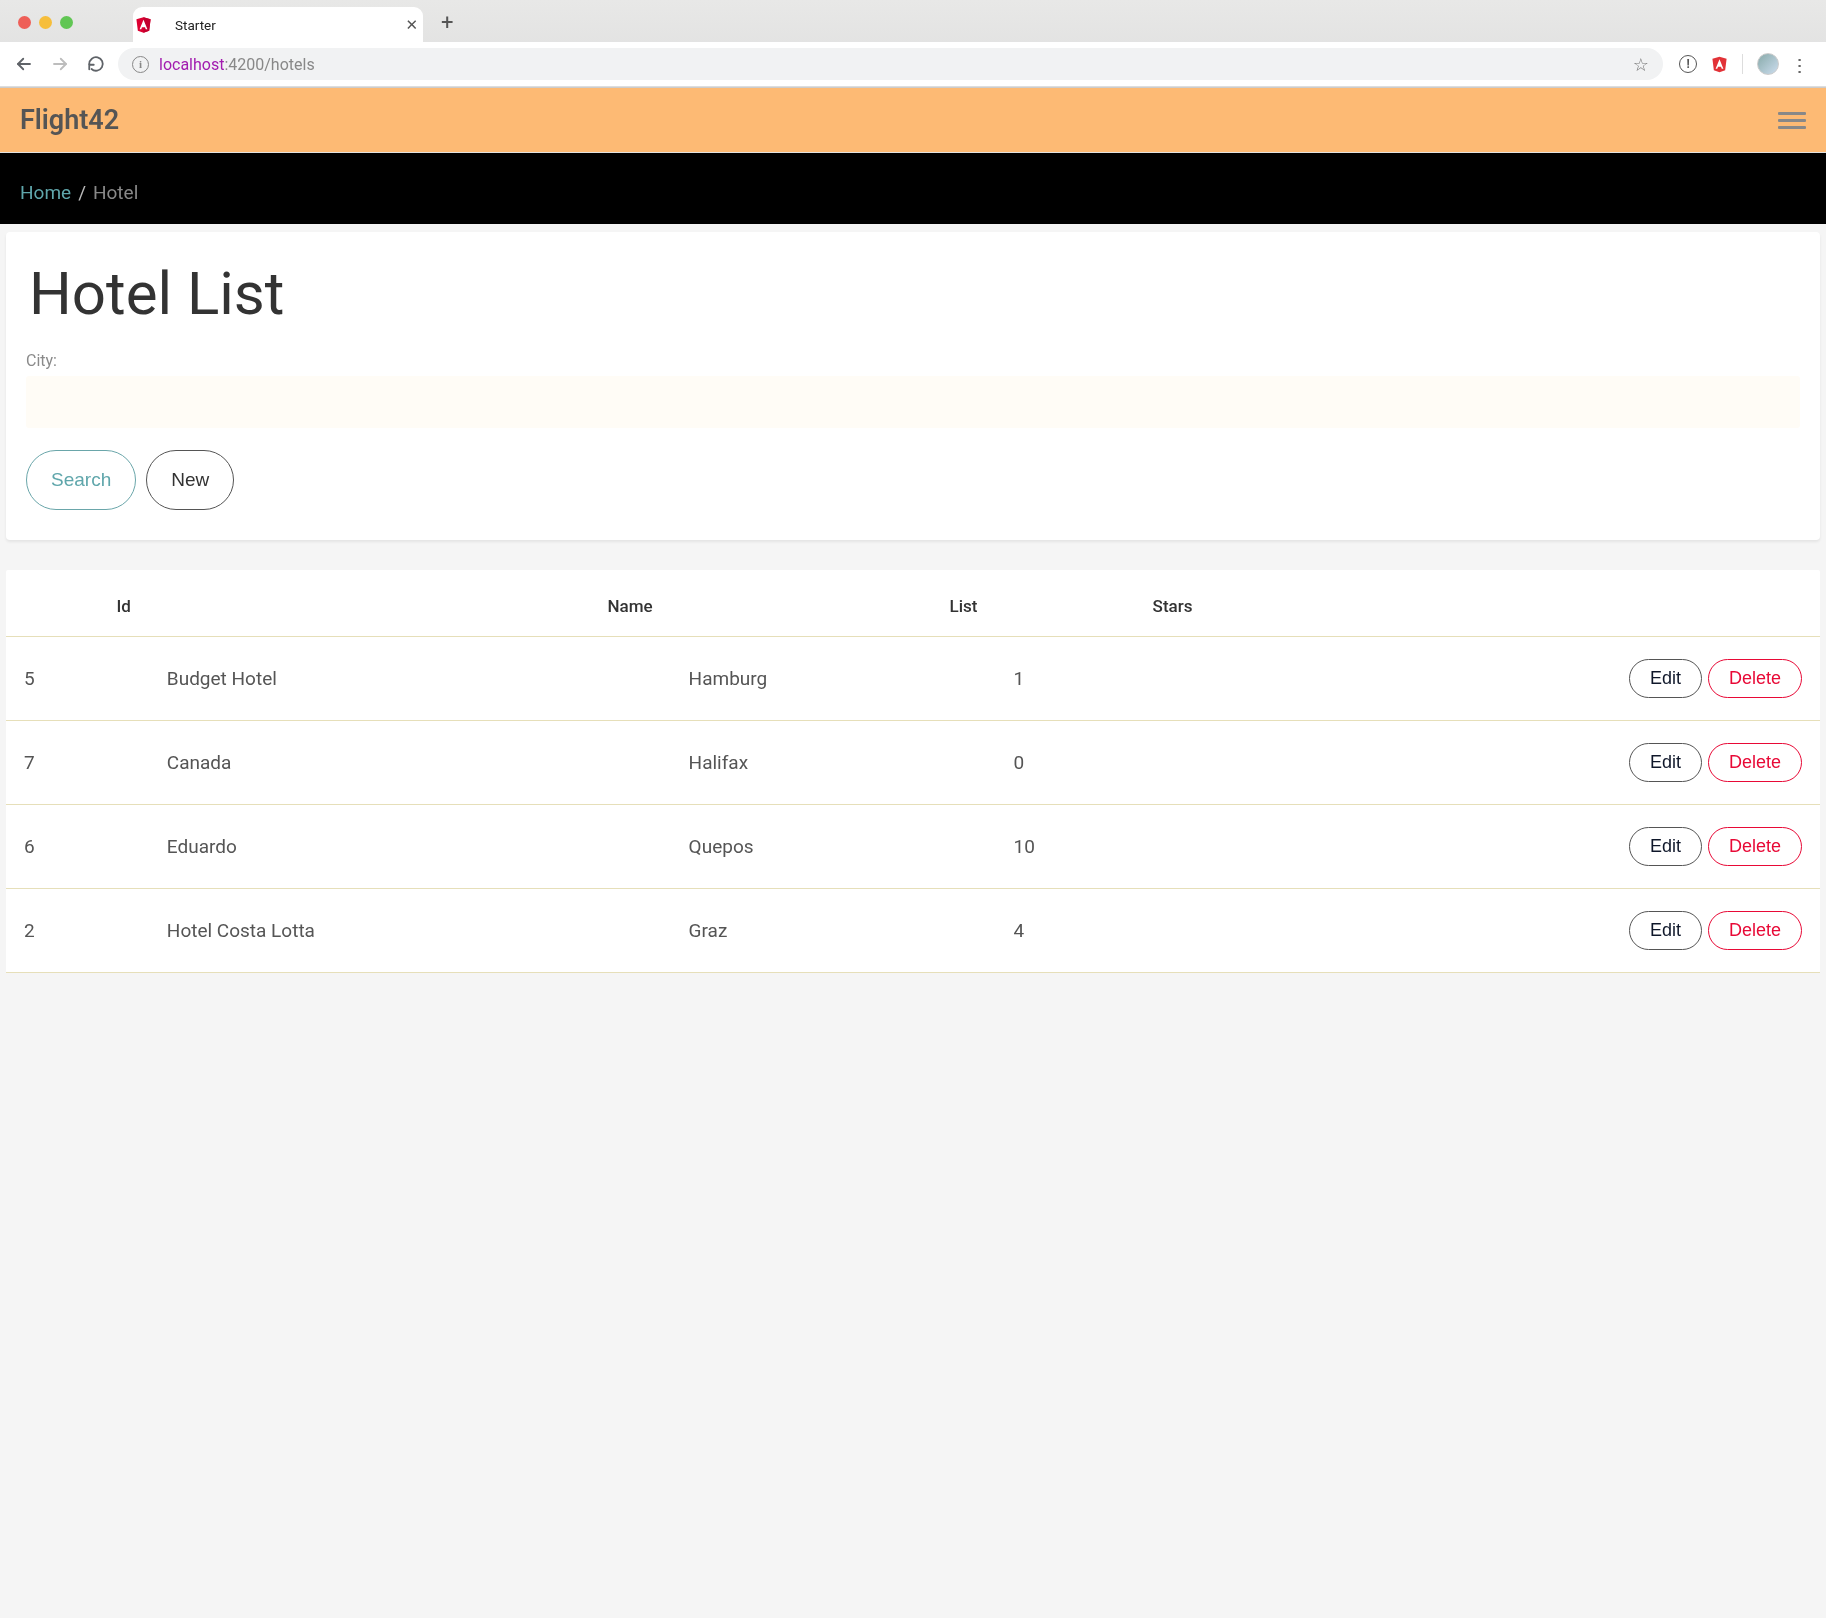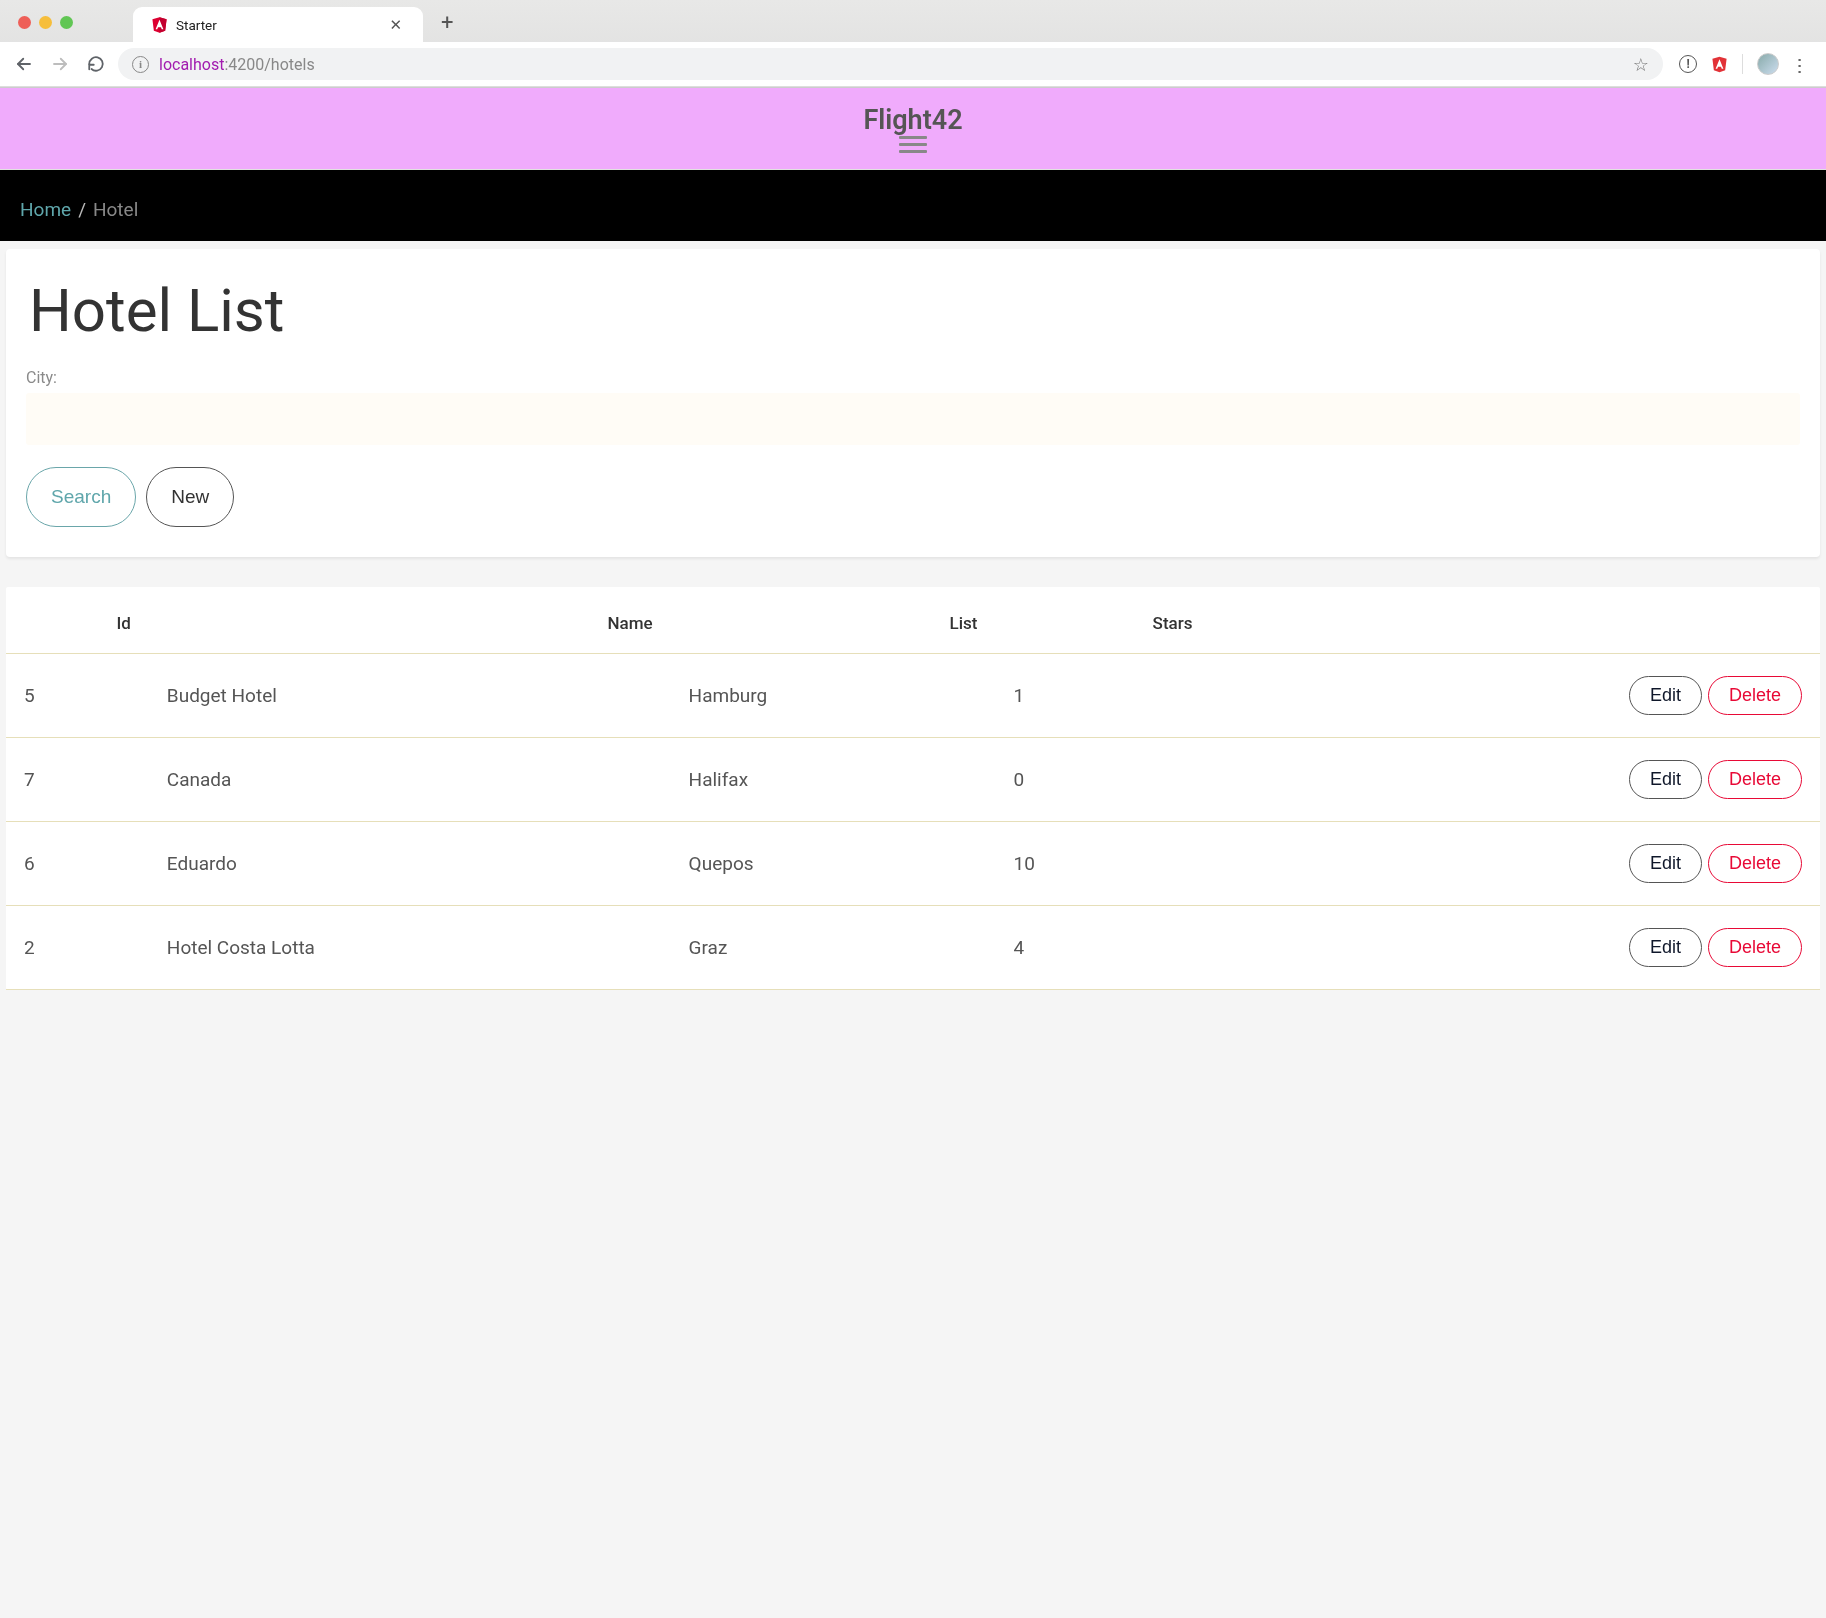--- a/index.html
+++ b/index.html
@@ -31,23 +31,24 @@
     .tl.red { background: #ee5f58; }
     .tl.yellow { background: #f6be3b; }
     .tl.green { background: #61c654; }
     .tab {
       display: flex;
       align-items: center;
       background: #fff;
       border-top-left-radius: 9px;
       border-top-right-radius: 9px;
       height: 35px;
-      padding: 0 18px;
+      padding: 0 2px;
       width: 290px;
       position: relative;
+      gap: 15px;
     }
     .tab .favicon {
       width: 17px; height: 18px;
       position: relative;
       margin-right: 8px;
     }
     .tab .favicon svg { display:block; }
     .tab .tab-title {
       font-size: 13.5px;
       color: #222;
@@ -132,27 +133,26 @@
     .avatar {
       width:22px; height:22px;
       border-radius:50%;
       background: linear-gradient(135deg,#8aa,#cde);
       border:1px solid #ccc;
     }
     .divider { width:1px; height:20px; background:#ddd; }
     .kebab { font-size:18px; color:#666; letter-spacing: -3px; transform: rotate(90deg); }
     
     .app-navbar {
-      background: #f0abfc;
+      background: #fdba74;
       border-bottom: 1px solid #e2e2e0;
       display:flex;
       align-items:center;
       justify-content:space-between;
       padding: 16px 20px;
-      flex-direction: column;
     }
     .brand {
       font-size: 27px;
       font-weight: 600;
       color: #555;
     }
     .hamburger {
       display:flex;
       flex-direction:column;
       gap:4px;

